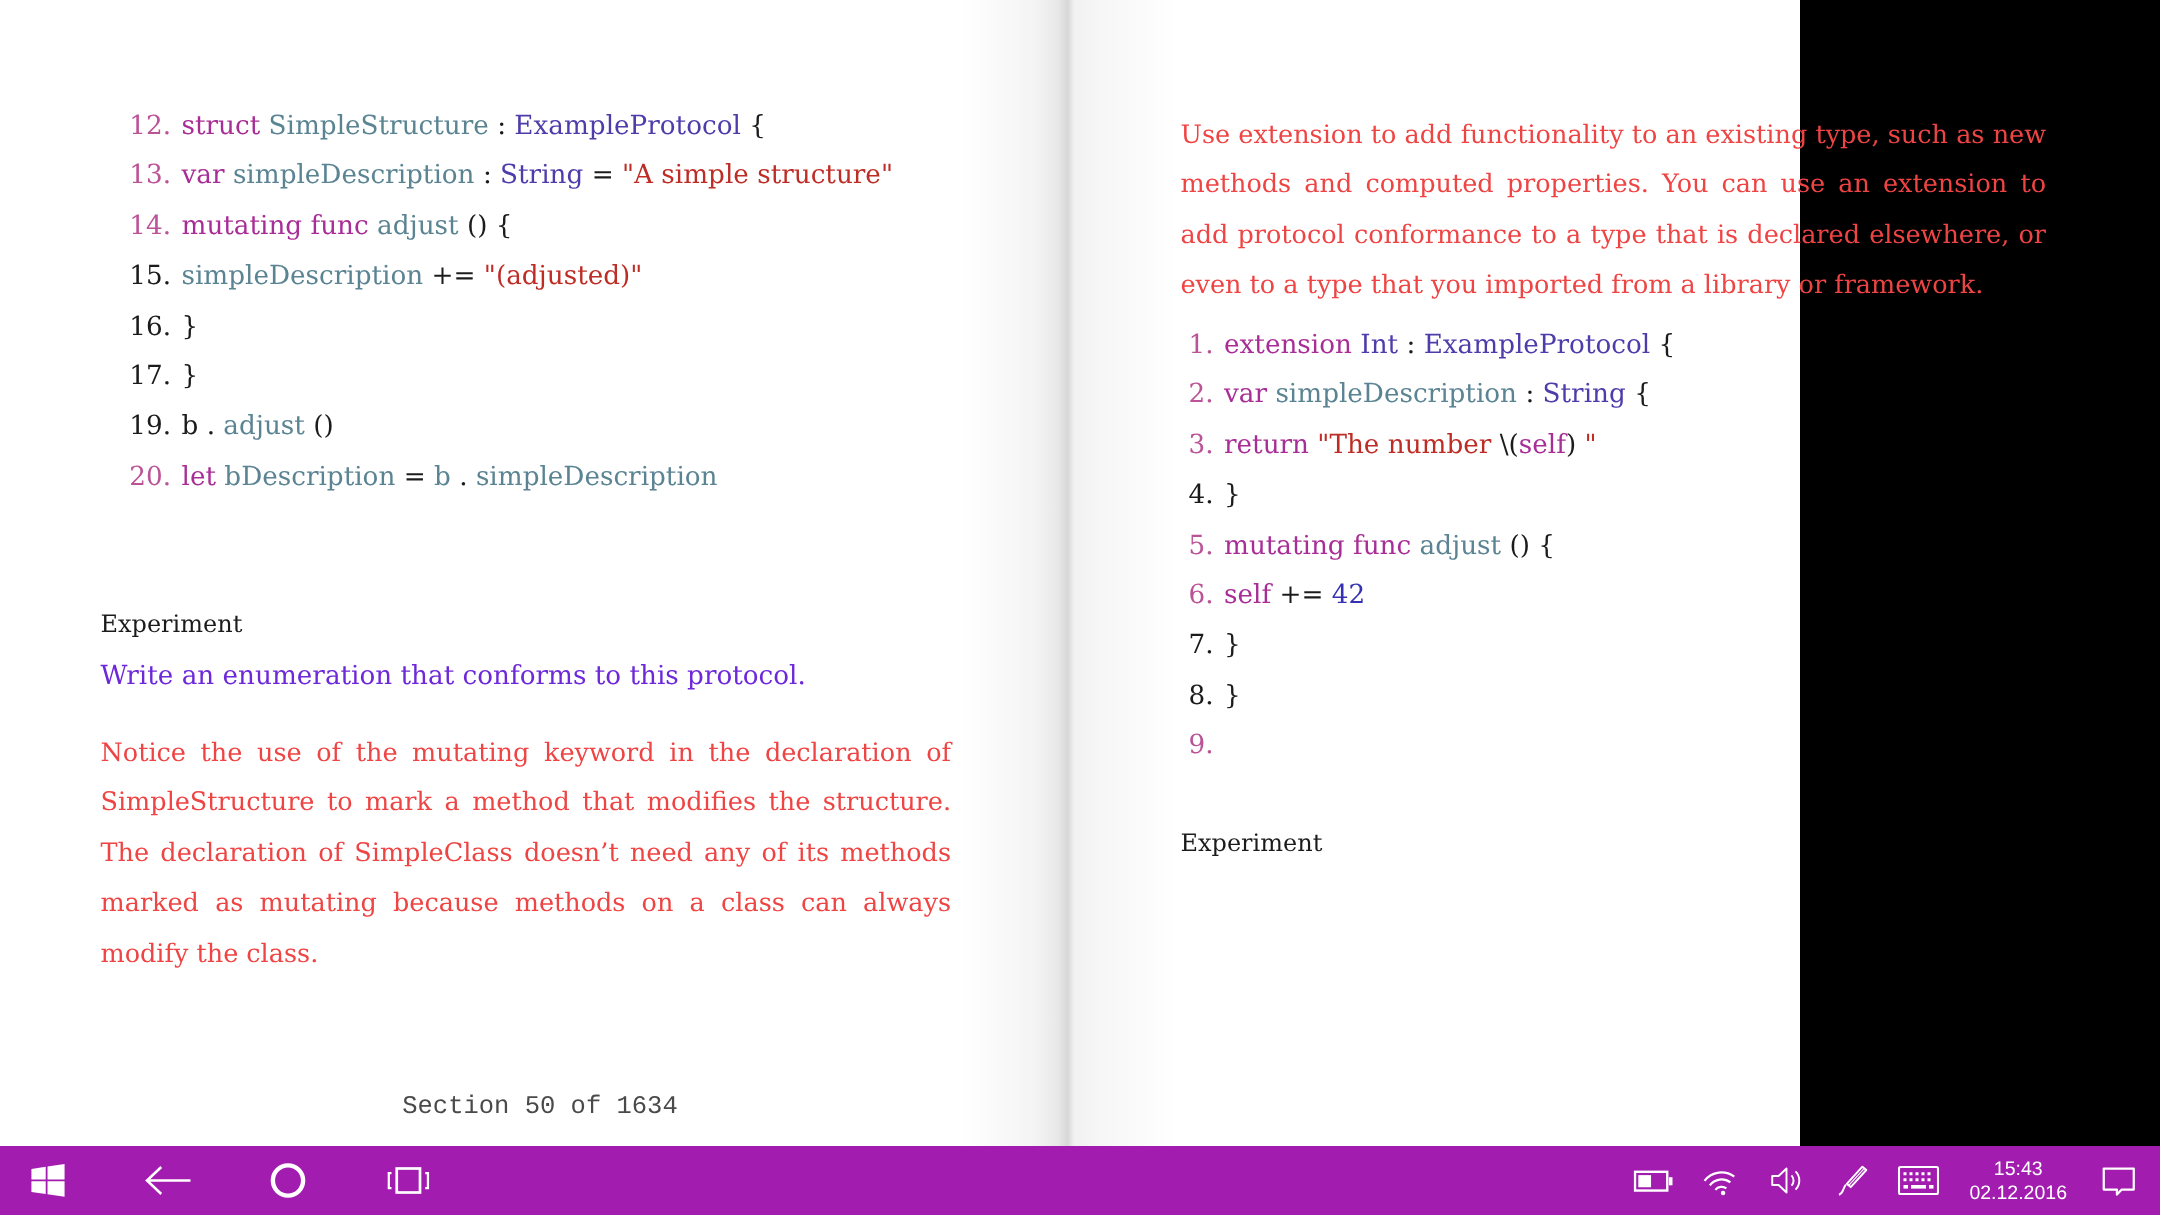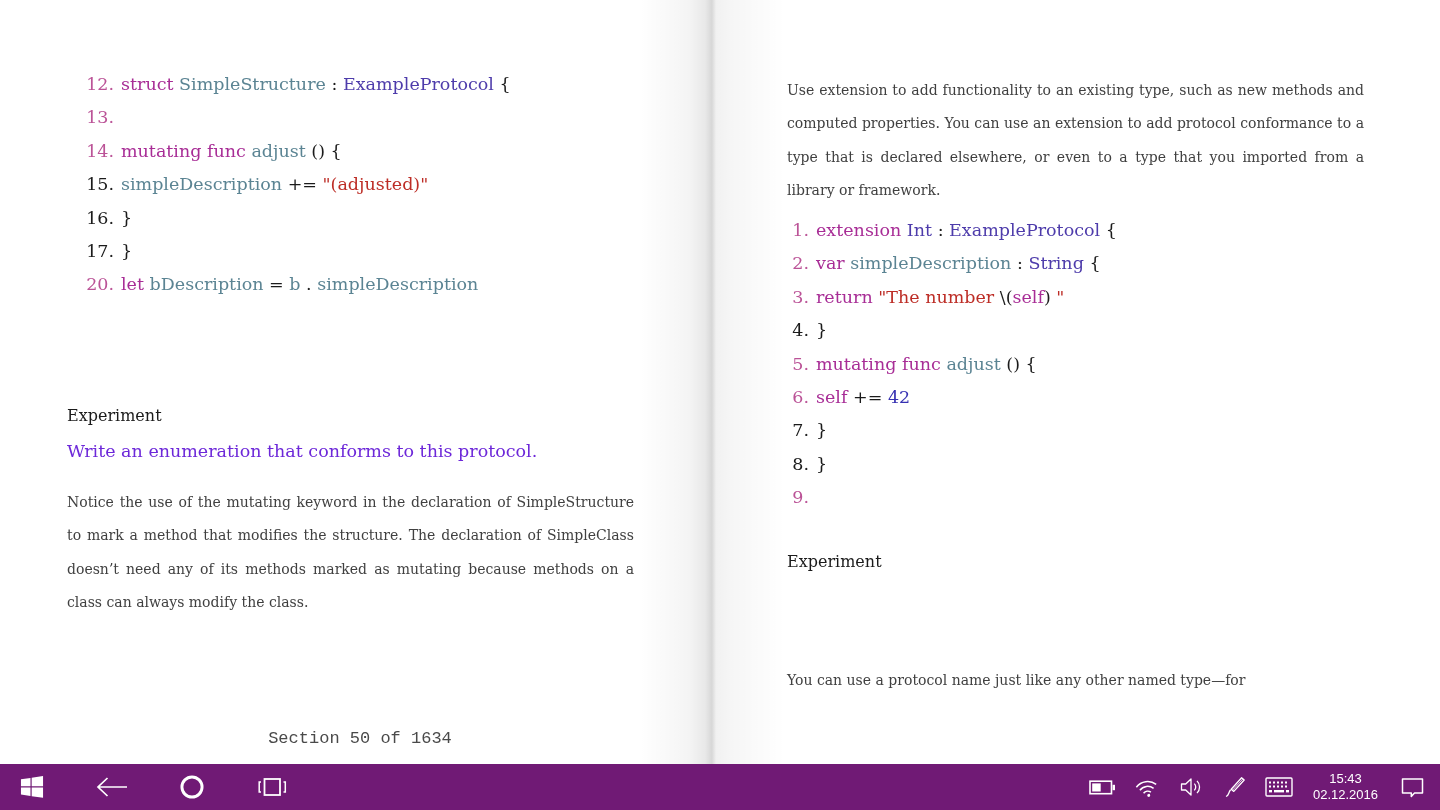--- a/index.html
+++ b/index.html
@@ -2,38 +2,38 @@
 <html style="--lineNumber: #bb5397; --keyword: #a82d96; --identifier: #5b8493; --type: #4e3cab; --string: #bd2d26; --number: #3631b2; --plain: #1b1b1b;"><head>
 <meta charset="utf-8">
 <style>
   html,body{margin:0;padding:0;}
   body{
     width:1440px;height:810px;overflow:hidden;position:relative;
     background:#000;font-family:"DejaVu Serif", serif;
   }
   
   .content{
-    position:absolute;left:0;top:0;width:1440px;height:764px;
+    position:absolute;left:0;top:0;width:1200px;height:764px;
     background:#ffffff;
   }
   .spine{
     position:absolute;left:640px;top:0;width:145px;height:764px;
     background:linear-gradient(to right,
       rgba(0,0,0,0) 0%,
       rgba(0,0,0,0.045) 34%,
       rgba(0,0,0,0.09) 45%,
       rgba(0,0,0,0.155) 49.5%,
       rgba(0,0,0,0.055) 52.5%,
       rgba(0,0,0,0.035) 63%,
       rgba(0,0,0,0) 100%);
     pointer-events:none;
   }
   .abs{position:absolute;}
   .para{
-    font-size:14px;line-height:33.4px;color:#404040;
+    font-size:17px;line-height:33.4px;color:#ef4444;
     text-align:justify;
   }
   .line-solo{text-align:left;}
   .exp-head{font-size:16px;line-height:33.4px;color:#1b1b1b;}
   .exp-text{font-size:17.5px;line-height:33.4px;color:#6d28d9;margin-top:3px;text-align:justify;}
   
   .code-block{font-size:17.5px;}
   .code-line{height:33.4px;display:flex;white-space:pre;}
   .ln{text-align:right;flex:none;}
   .code-left .ln{width:47px;margin-right:7px;}
@@ -44,21 +44,21 @@
   .tk-type{color:var(--type);}
   .tk-str{color:var(--string);}
   .tk-numlit{color:var(--number);}
   .tk-plain{color:var(--plain);}
   .footer{
     font-family:Liberation Mono, monospace;font-size:17px;color:#4a4a4a;
     text-align:center;
   }
   
   .taskbar{
-    position:absolute;left:0;bottom:0;width:1440px;height:46px;background:#701a75;
+    position:absolute;left:0;bottom:0;width:1440px;height:46px;background:#a21caf;
     display:flex;align-items:center;
   }
   .tb-btn{
     width:46px;height:46px;display:flex;align-items:center;justify-content:center;
     flex:none;
   }
   .gap34{margin-left:34px;}
   .tray{display:flex;align-items:center;margin-left:auto;}
   .tray .tb-btn{width:44px;}
   .clock{
@@ -69,25 +69,26 @@
   svg{display:block;}
 </style>
 </head>
 <body>
 
 <div class="content">
 
   <div class="abs" style="left:0;top:0;width:660px;height:764px;">
     <div class="code-block code-left abs" style="left:67px;top:74px;width:580px;">
         <div class="code-line"><span class="ln tk-num">12.</span><span><span class="tk-kw">struct </span><span class="tk-id">SimpleStructure</span><span class="tk-plain"> : </span><span class="tk-type">ExampleProtocol</span><span class="tk-plain"> {</span></span></div>
-        <div class="code-line"><span class="ln tk-num">13.</span></div>
+        <div class="code-line"><span class="ln tk-num">13.</span><span><span class="tk-kw">var </span><span class="tk-id">simpleDescription</span><span class="tk-plain"> : </span><span class="tk-type">String</span><span class="tk-plain"> = </span><span class="tk-str">"A simple structure"</span></span></div>
         <div class="code-line"><span class="ln tk-num">14.</span><span><span class="tk-kw">mutating func </span><span class="tk-id">adjust</span><span class="tk-plain"> () {</span></span></div>
         <div class="code-line"><span class="ln tk-plain">15.</span><span><span class="tk-id">simpleDescription</span><span class="tk-plain"> += </span><span class="tk-str">"(adjusted)"</span></span></div>
         <div class="code-line"><span class="ln tk-plain">16.</span><span><span class="tk-plain">}</span></span></div>
         <div class="code-line"><span class="ln tk-plain">17.</span><span><span class="tk-plain">}</span></span></div>
+        <div class="code-line"><span class="ln tk-plain">19.</span><span><span class="tk-plain">b . </span><span class="tk-id">adjust</span><span class="tk-plain"> ()</span></span></div>
         <div class="code-line"><span class="ln tk-num">20.</span><span><span class="tk-kw">let </span><span class="tk-id">bDescription</span><span class="tk-plain"> = </span><span class="tk-id">b</span><span class="tk-plain"> . </span><span class="tk-id">simpleDescription</span></span></div>
       </div>
 
     <div class="abs" style="left:67px;top:399px;width:567px;">
       <div class="exp-head">Experiment</div>
       <div class="exp-text">Write an enumeration that conforms to this protocol.</div>
     </div>
 
     <div class="para abs" style="left:67px;top:486px;width:567px;">Notice the use of the mutating keyword in the declaration of SimpleStructure to mark a method that modifies the structure. The declaration of SimpleClass doesn’t need any of its methods marked as mutating because methods on a class can always modify the class.</div>
 
@@ -108,21 +109,20 @@
         <div class="code-line"><span class="ln tk-num">6.</span><span><span class="tk-kw">self</span><span class="tk-plain"> += </span><span class="tk-numlit">42</span></span></div>
         <div class="code-line"><span class="ln tk-plain">7.</span><span><span class="tk-plain">}</span></span></div>
         <div class="code-line"><span class="ln tk-plain">8.</span><span><span class="tk-plain">}</span></span></div>
         <div class="code-line"><span class="ln tk-num">9.</span></div>
       </div>
 
     <div class="abs" style="left:7px;top:545px;width:577px;">
       <div class="exp-head">Experiment</div>
     </div>
 
-    <div class="para line-solo abs" style="left:7px;top:664px;width:577px;">You can use a protocol name just like any other named type—for</div>
   </div>
 </div>
 
 <div class="taskbar">
 
   <div class="tb-btn" style="margin-left:9px;">
     <svg width="26" height="26" viewBox="0 0 24 24">
       <path fill="#fff" d="M1.8 4.9 L10.6 3.6 V11.4 H1.8 Z M11.7 3.45 L22.2 1.9 V11.4 H11.7 Z M1.8 12.5 H10.6 V20.3 L1.8 19 Z M11.7 12.5 H22.2 V22 L11.7 20.45 Z"></path>
     </svg>
   </div>

